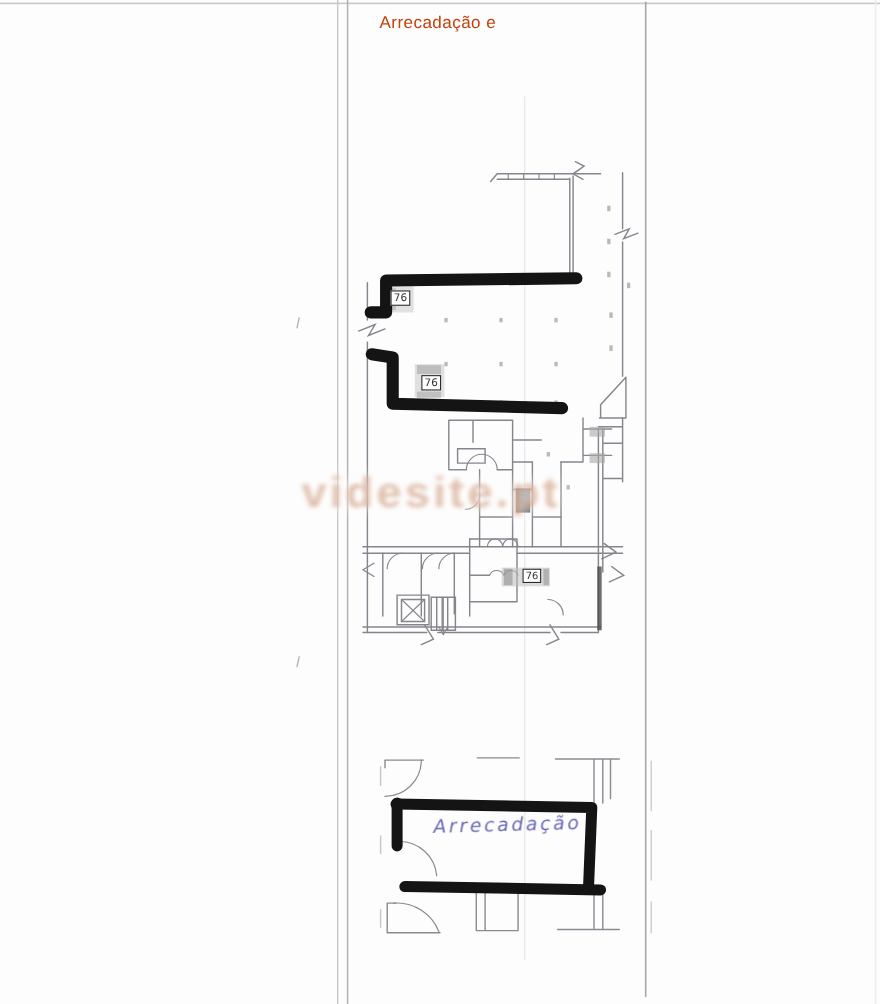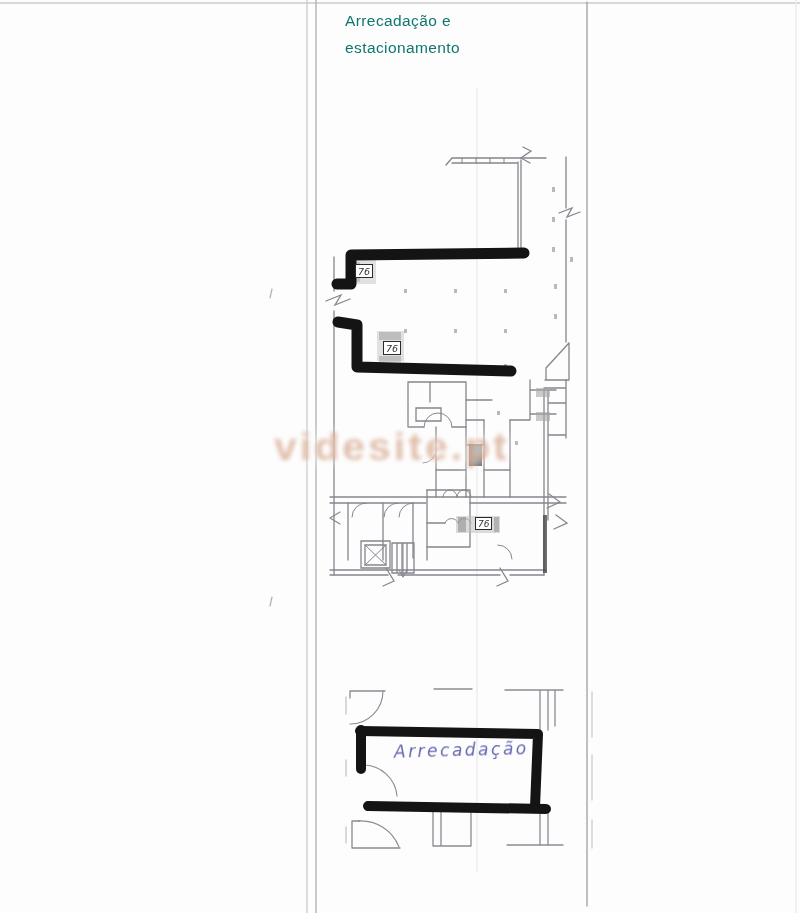--- a/index.html
+++ b/index.html
@@ -3,37 +3,36 @@
 <meta charset="utf-8">
 <style>
   html,body{margin:0;padding:0;background:#fff;}
   .page{
     position:relative;width:800px;height:913px;background:#fdfdfd;overflow:hidden;
     font-family:"Liberation Sans",sans-serif;
   }
   svg.linework{position:absolute;left:0;top:0;width:800px;height:913px;}
   .title-block{
     position:absolute;left:345px;top:8px;width:230px;
-    color:#0f766e;font-size:15.5px;letter-spacing:.4px;line-height:26.5px;
+    color:#c2410c;font-size:15.5px;letter-spacing:.4px;line-height:26.5px;
   }
   .title-block span{display:block;}
   .watermark{
     position:absolute;left:274px;top:424px;width:300px;
     font-size:41px;font-weight:700;letter-spacing:3px;
     color:rgba(201,143,112,0.58);
     filter:blur(2.2px);
     text-shadow:0 0 9px rgba(255,255,255,0.95), 0 0 18px rgba(255,255,255,0.8);
     transform:scaleY(0.96);
     pointer-events:none;white-space:nowrap;
   }
   .room-label{
     position:absolute;background:#fff;border:1.6px solid #2a2a2a;
     color:#333;font-size:9.5px;line-height:11px;padding:1px 2px 0 2px;
     font-family:"DejaVu Sans",sans-serif;
-    font-style:italic;
   }
   #label76-1{left:355px;top:264px;}
   #label76-2{left:383px;top:341px;}
   #label76-3{left:475px;top:517px;font-size:9px;line-height:10px;}
   .handwritten{
     position:absolute;left:394px;top:740px;width:130px;
     color:#6868b4;font-size:17px;font-style:italic;letter-spacing:2.5px;
     font-family:"DejaVu Sans",sans-serif;
     transform:rotate(-1.5deg);white-space:nowrap;
     filter:blur(0.3px);
@@ -160,21 +159,20 @@
 
     <g stroke="#141414" stroke-width="10" fill="none" stroke-linecap="round" stroke-linejoin="round">
       <path d="M361,730 L361,769"></path>
       <path d="M360,731 L538,734 L535,807"></path>
       <path d="M368,806 L546,809"></path>
     </g>
   </svg>
 
   <div class="title-block">
     <span>Arrecadação e</span>
-    <span>estacionamento</span>
   </div>
 
   <div class="watermark">videsite.pt</div>
 
   <span class="room-label" id="label76-1">76</span>
   <span class="room-label" id="label76-2">76</span>
   <span class="room-label" id="label76-3">76</span>
 
   <div class="handwritten">Arrecadação</div>
 

